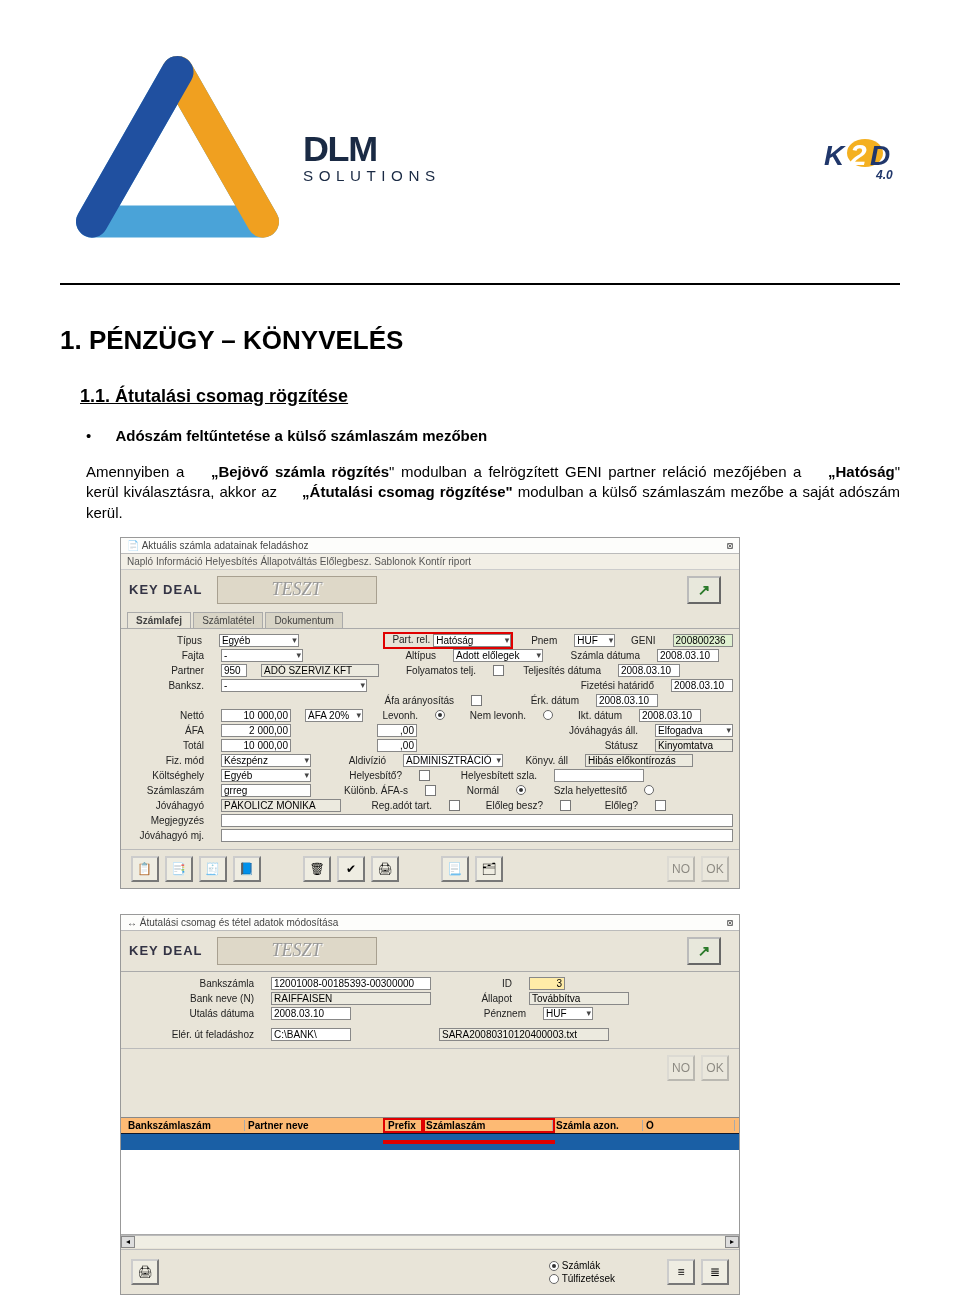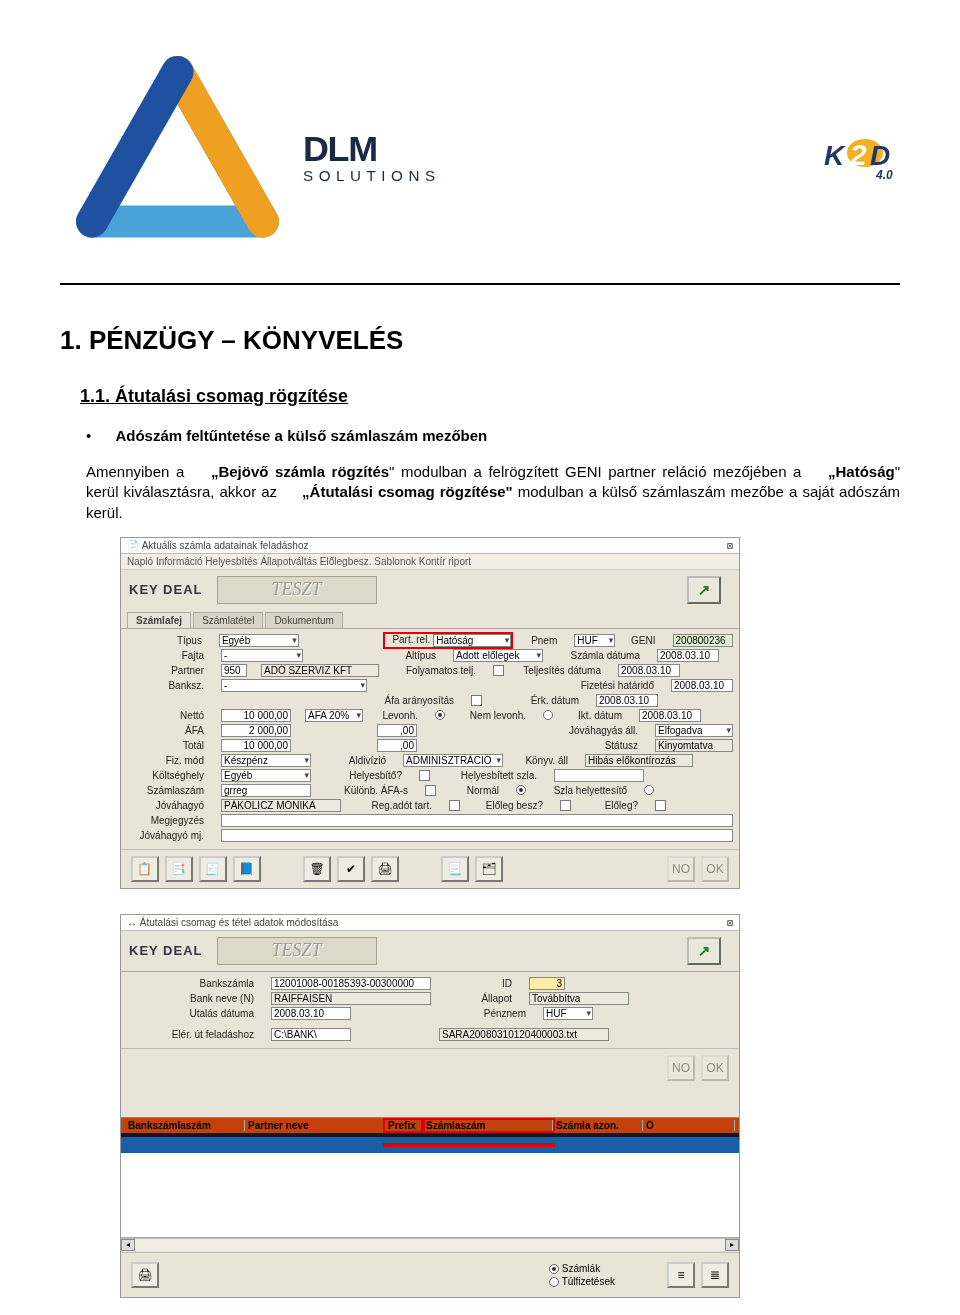--- a/index.html
+++ b/index.html
@@ -187,23 +187,23 @@
     width: 28px; height: 26px;
     border: 2px outset #ccc;
     background: #efede2;
     display: flex; align-items: center; justify-content: center;
     font-size: 12px;
   }
   .btn.dis { opacity: 0.4; }
 
   .midgap { height: 30px; background: #e8e4d8; }
   .grid-th {
-    background: #c2410c;
+    background: #fdba74;
     border-top: 1px solid #888;
-    border-bottom: 4px solid #0f172a;
+    border-bottom: 1px solid #0f172a;
     padding: 2px 4px;
     font-weight: bold;
     font-size: 10px;
   }
   .grid-row {
     background: #1a5fa5;
     color: #fff;
     padding: 8px 4px;
     font-size: 10px;
     display: flex;

